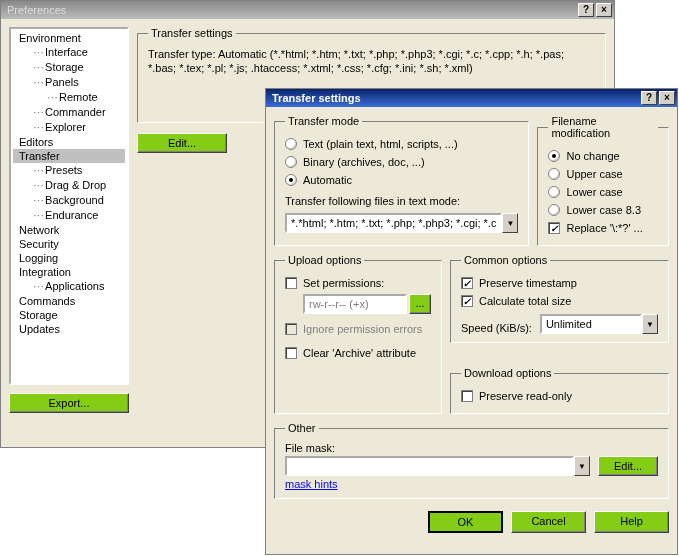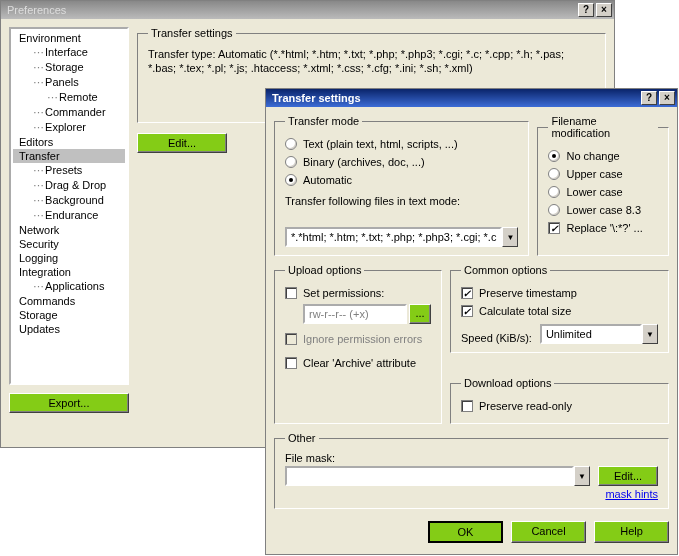--- a/index.html
+++ b/index.html
@@ -102,21 +102,21 @@
             <span>Text (plain text, html, scripts, ...)</span>
           </label>
         <label class="radio">
             <i></i>
             <span>Binary (archives, doc, ...)</span>
           </label>
         <label class="radio on">
             <i></i>
             <span>Automatic</span>
           </label>
-        <div style="padding:6px 0 20px">Transfer following files in text mode:</div>
+        <div style="padding:6px 0 6px">Transfer following files in text mode:</div>
         <div class="combo">
           <div class="input" style="overflow:hidden;white-space:nowrap">*.*html; *.htm; *.txt; *.php; *.php3; *.cgi; *.c</div>
           <div class="arrow">▼</div>
         </div>
       </fieldset>
 
       <fieldset style="width:140px">
         <legend>Filename modification</legend>
         <label class="radio on">
             <i></i>
@@ -195,21 +195,21 @@
     <fieldset style="margin-top:8px">
       <legend>Other</legend>
       <div>File mask:</div>
       <div class="row" style="margin-top:2px">
         <div class="combo grow">
           <div class="input"></div>
           <div class="arrow">▼</div>
         </div>
         <div class="btn" style="min-width:60px">Edit...</div>
       </div>
-      <div style="text-align:right;margin-top:2px"><a class="link">mask hints</a></div>
+      <div style="text-align:left;margin-top:2px"><a class="link">mask hints</a></div>
     </fieldset>
 
     <div class="row" style="justify-content:flex-end;margin-top:12px">
       <div class="btn" style="border:2px solid #000;box-shadow:none">OK</div>
       <div class="btn">Cancel</div>
       <div class="btn">Help</div>
     </div>
 
   </div>
 </div>

